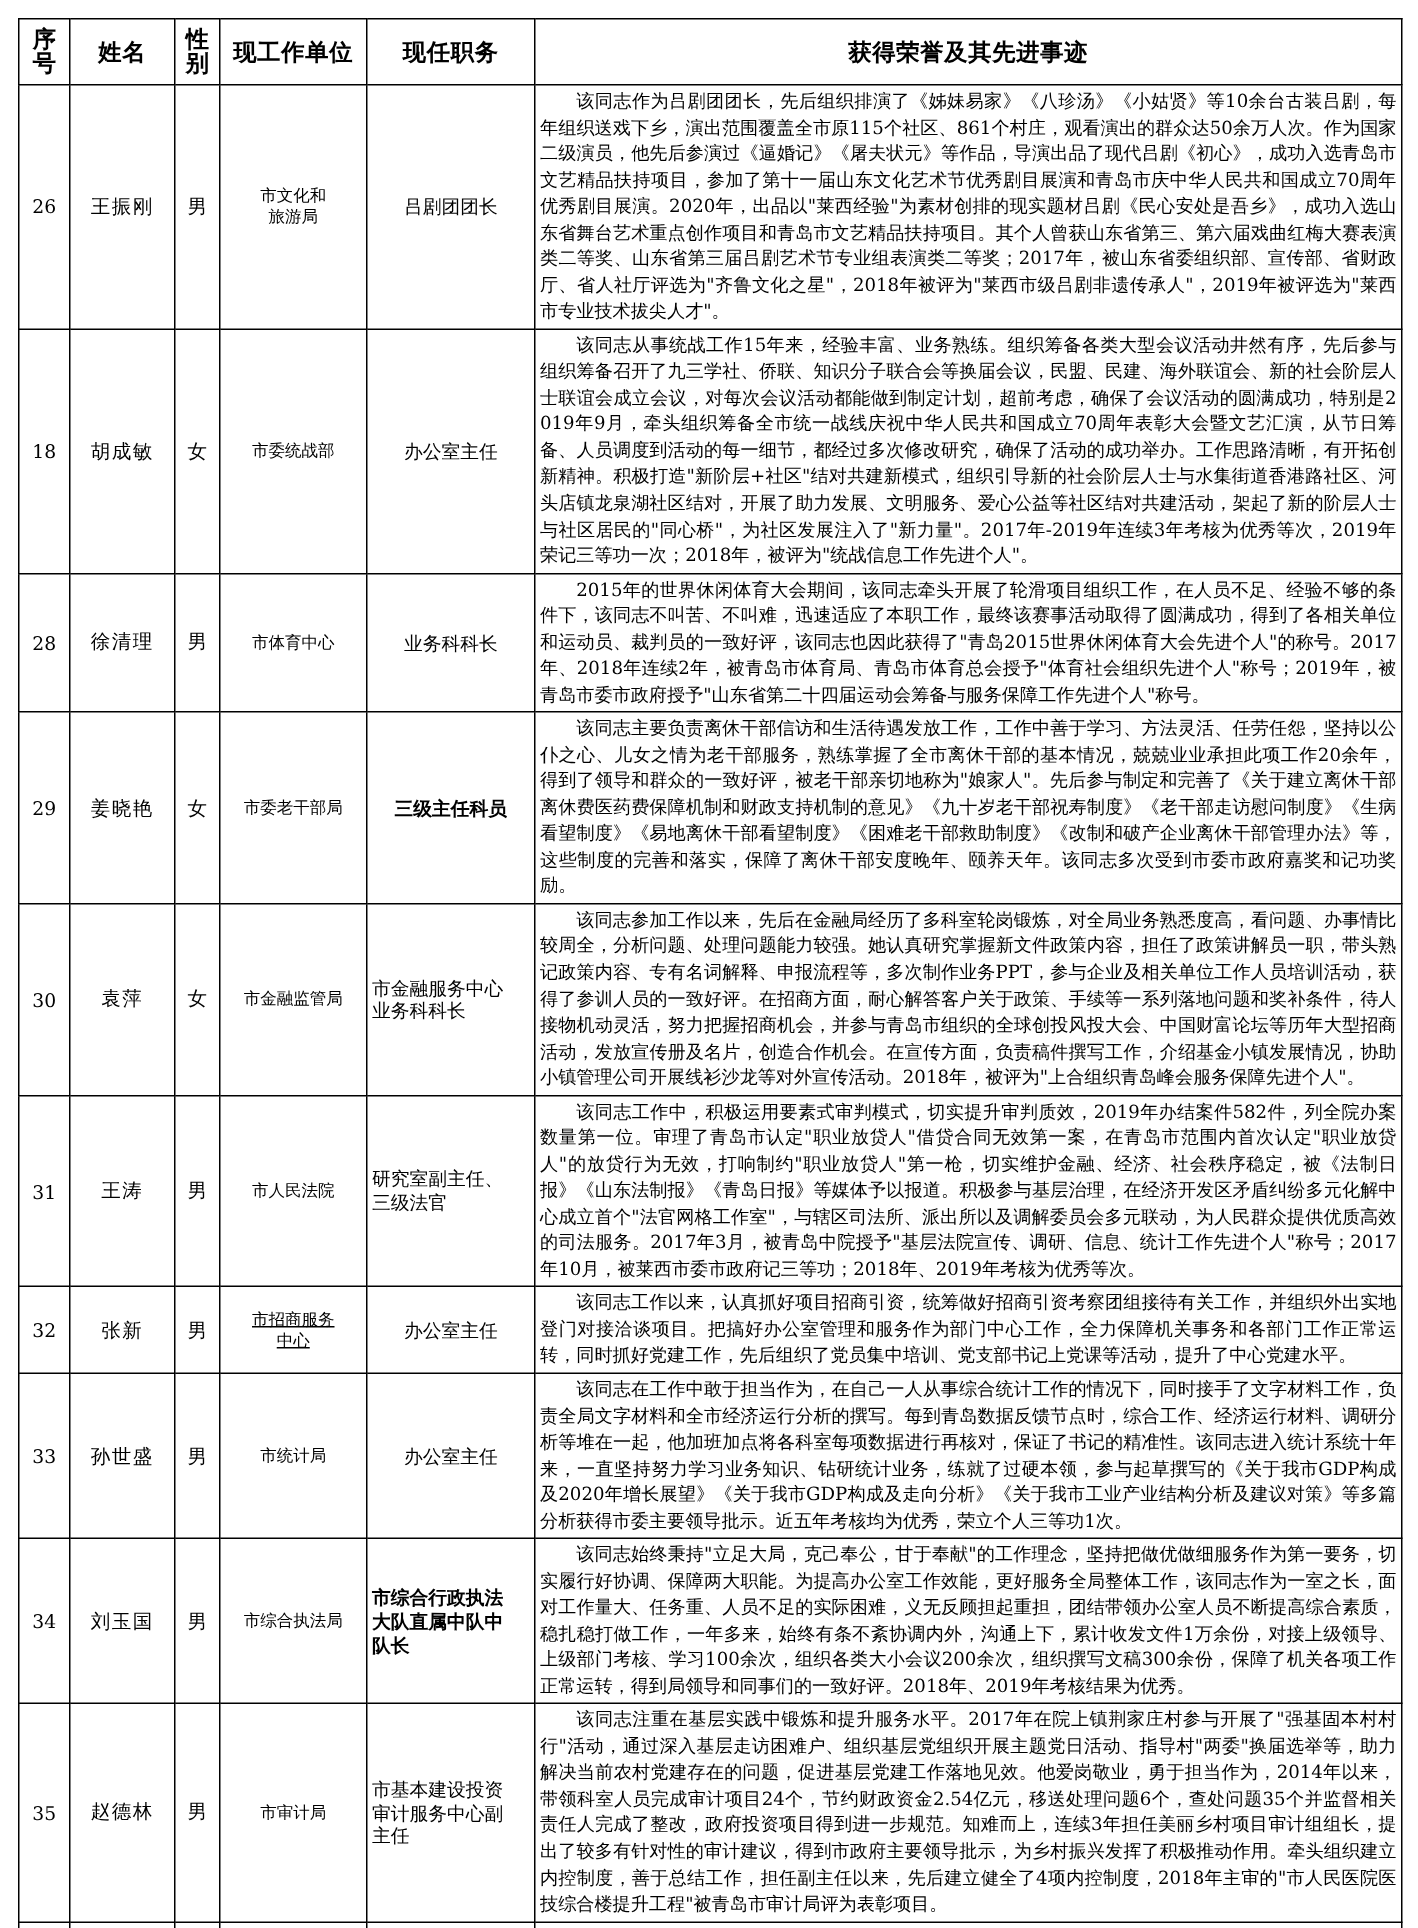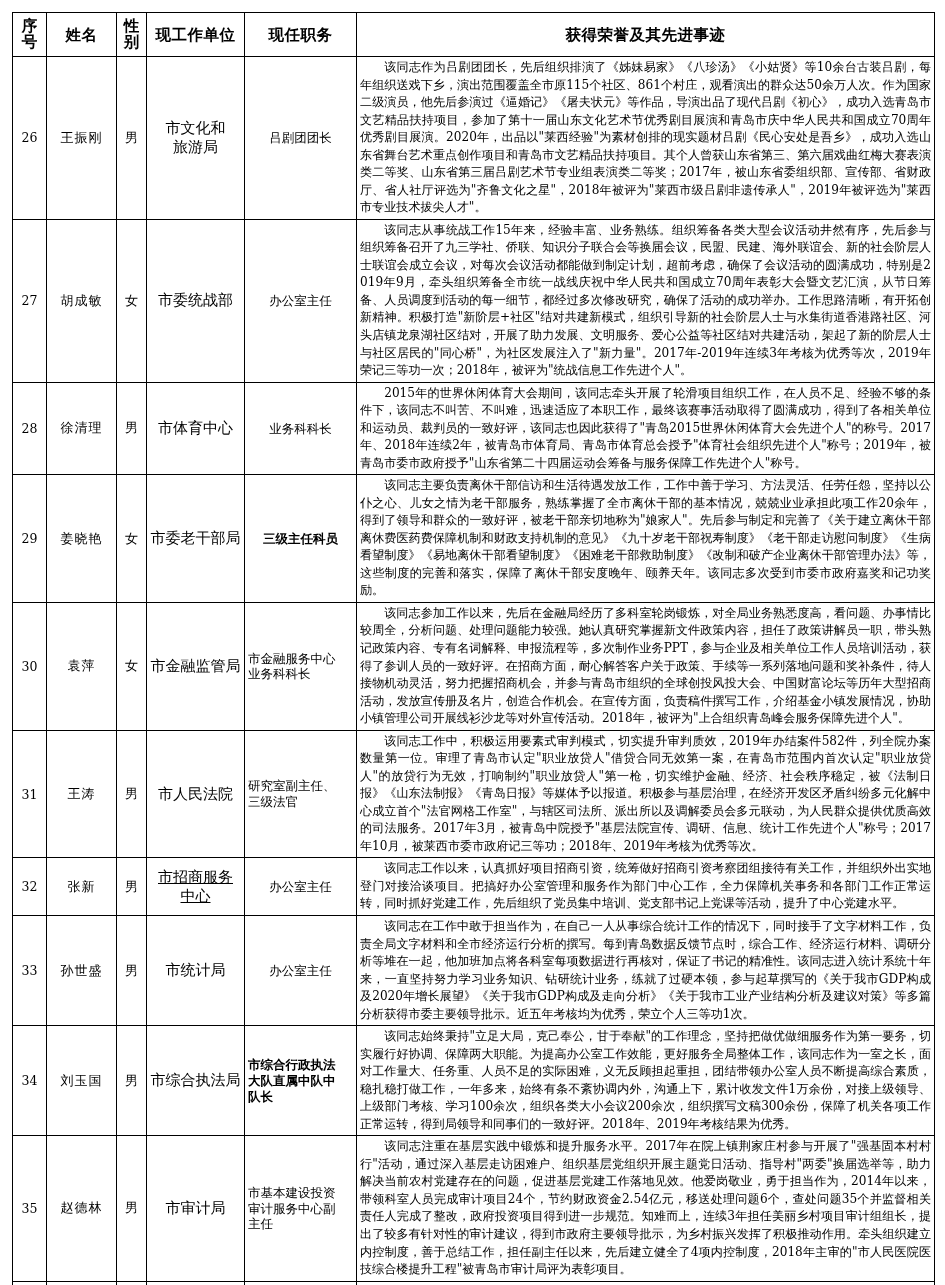--- a/index.html
+++ b/index.html
@@ -62,21 +62,21 @@
     font-size: 13px;
     letter-spacing: 1px;
     margin-left: 32px;
   }
   td.sex {
     text-align: center;
     font-size: 13px;
   }
   td.unit {
     text-align: center;
-    font-size: 15px;
+    font-size: 11px;
     line-height: 1.25;
   }
   td.post {
     text-align: left;
     font-size: 12.5px;
     line-height: 1.25;
     padding-left: 4px;
   }
   td.post.center {
     text-align: center;
@@ -122,21 +122,21 @@
         <tr>
           <td class="idx">26</td>
           <td class="name">王振刚</td>
           <td class="sex">男</td>
           <td class="unit" style="white-space: pre-line;">市文化和
 旅游局</td>
           <td class="post center" style="white-space: pre-line;">吕剧团团长</td>
           <td class="deed">该同志作为吕剧团团长，先后组织排演了《姊妹易家》《八珍汤》《小姑贤》等10余台古装吕剧，每年组织送戏下乡，演出范围覆盖全市原115个社区、861个村庄，观看演出的群众达50余万人次。作为国家二级演员，他先后参演过《逼婚记》《屠夫状元》等作品，导演出品了现代吕剧《初心》，成功入选青岛市文艺精品扶持项目，参加了第十一届山东文化艺术节优秀剧目展演和青岛市庆中华人民共和国成立70周年优秀剧目展演。2020年，出品以"莱西经验"为素材创排的现实题材吕剧《民心安处是吾乡》，成功入选山东省舞台艺术重点创作项目和青岛市文艺精品扶持项目。其个人曾获山东省第三、第六届戏曲红梅大赛表演类二等奖、山东省第三届吕剧艺术节专业组表演类二等奖；2017年，被山东省委组织部、宣传部、省财政厅、省人社厅评选为"齐鲁文化之星"，2018年被评为"莱西市级吕剧非遗传承人"，2019年被评选为"莱西市专业技术拔尖人才"。</td>
         </tr>
         <tr>
-          <td class="idx">27</td>
+          <td class="idx">18</td>
           <td class="name">胡成敏</td>
           <td class="sex">女</td>
           <td class="unit" style="white-space: pre-line;">市委统战部</td>
           <td class="post center" style="white-space: pre-line;">办公室主任</td>
           <td class="deed">该同志从事统战工作15年来，经验丰富、业务熟练。组织筹备各类大型会议活动井然有序，先后参与组织筹备召开了九三学社、侨联、知识分子联合会等换届会议，民盟、民建、海外联谊会、新的社会阶层人士联谊会成立会议，对每次会议活动都能做到制定计划，超前考虑，确保了会议活动的圆满成功，特别是2019年9月，牵头组织筹备全市统一战线庆祝中华人民共和国成立70周年表彰大会暨文艺汇演，从节日筹备、人员调度到活动的每一细节，都经过多次修改研究，确保了活动的成功举办。工作思路清晰，有开拓创新精神。积极打造"新阶层+社区"结对共建新模式，组织引导新的社会阶层人士与水集街道香港路社区、河头店镇龙泉湖社区结对，开展了助力发展、文明服务、爱心公益等社区结对共建活动，架起了新的阶层人士与社区居民的"同心桥"，为社区发展注入了"新力量"。2017年-2019年连续3年考核为优秀等次，2019年荣记三等功一次；2018年，被评为"统战信息工作先进个人"。</td>
         </tr>
         <tr>
           <td class="idx">28</td>
           <td class="name">徐清理</td>
           <td class="sex">男</td>

